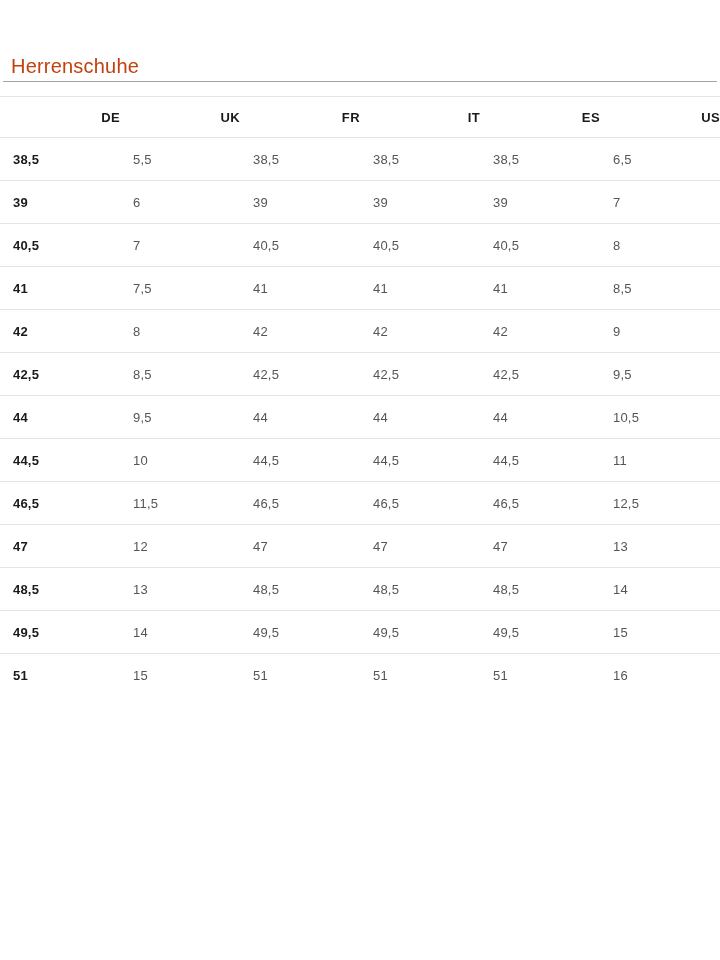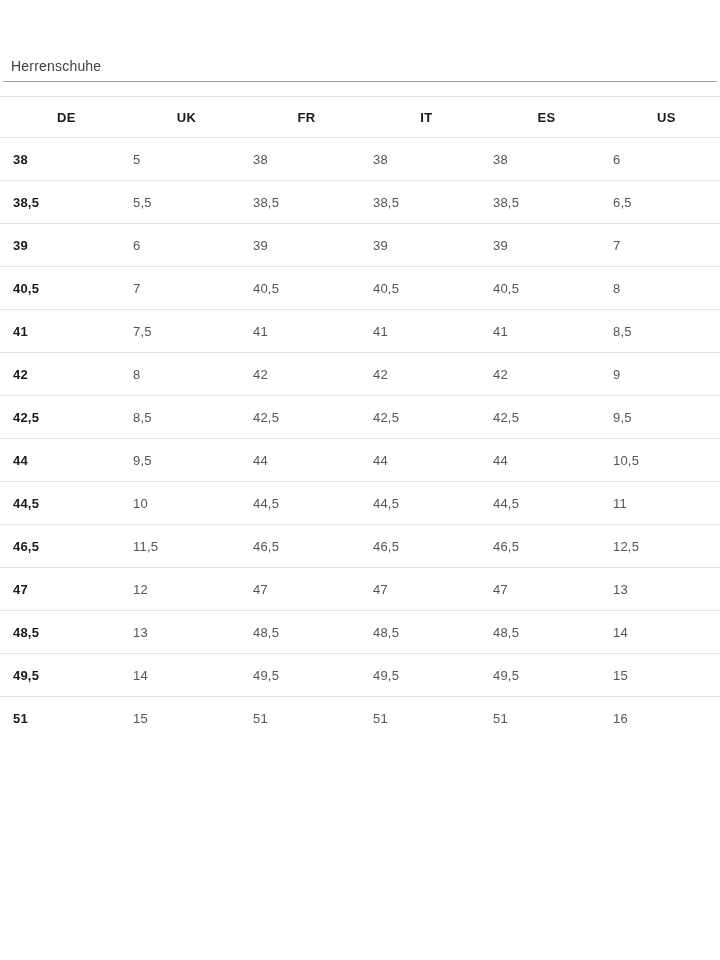--- a/index.html
+++ b/index.html
@@ -8,42 +8,42 @@
     height: 960px;
     background: #ffffff;
     font-family: "Liberation Sans", sans-serif;
     overflow: hidden;
   }
   .size-guide {
     width: 720px;
     padding-top: 56px;
   }
   .section-title {
-    font-size: 14px;
+    font-size: 20px;
     line-height: 20px;
-    color: #404040;
+    color: #c2410c;
     font-weight: 400;
     padding-left: 11px;
     letter-spacing: 0.2px;
   }
   .divider-dark {
     border: none;
     border-top: 1px solid #a2a2a2;
     margin: 5px 3px 0 3px;
   }
   .size-table {
     width: 100%;
     border-collapse: collapse;
     table-layout: fixed;
     margin-top: 14px;
     border-top: 1px solid #e4e4e4;
   }
   .size-table th {
     height: 41px;
-    text-align: center;
+    text-align: right;
     vertical-align: middle;
     padding-left: 13px;
     font-size: 13px;
     font-weight: 700;
     color: #1a1a1a;
     letter-spacing: 0.4px;
     border-bottom: 1px solid #e4e4e4;
   }
   .size-table td {
     height: 43px;
@@ -75,28 +75,20 @@
       <tr>
           <th>DE</th>
           <th>UK</th>
           <th>FR</th>
           <th>IT</th>
           <th>ES</th>
           <th>US</th>
         </tr>
     </thead>
     <tbody>
-        <tr>
-          <td>38</td>
-          <td>5</td>
-          <td>38</td>
-          <td>38</td>
-          <td>38</td>
-          <td>6</td>
-        </tr>
         <tr>
           <td>38,5</td>
           <td>5,5</td>
           <td>38,5</td>
           <td>38,5</td>
           <td>38,5</td>
           <td>6,5</td>
         </tr>
         <tr>
           <td>39</td>

